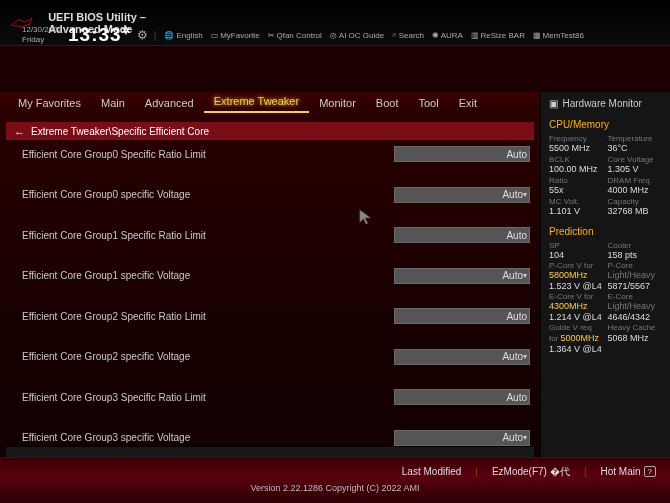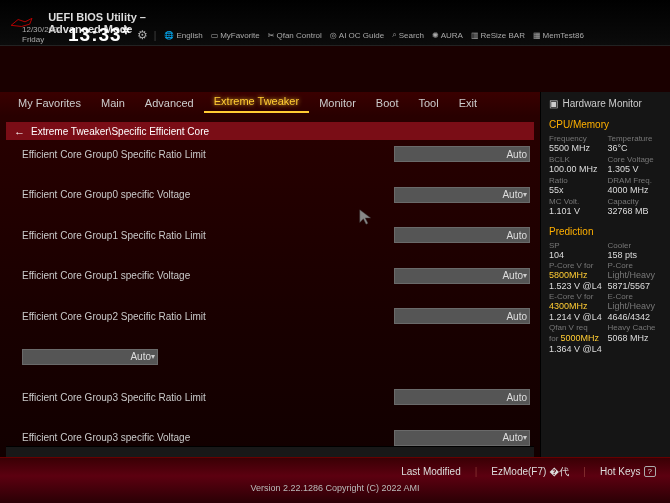--- a/index.html
+++ b/index.html
@@ -140,20 +140,21 @@
             <span>Auto</span>
           </div>
         </div>
         <div class="row">
           <div class="label">Efficient Core Group2 Specific Ratio Limit</div>
           <div class="field">
             <span>Auto</span>
           </div>
         </div>
         <div class="row">
+          <div class="label">Efficient Core Group2 specific Voltage</div>
           <div class="field dd">
             <span>Auto</span>
           </div>
         </div>
         <div class="row">
           <div class="label">Efficient Core Group3 Specific Ratio Limit</div>
           <div class="field">
             <span>Auto</span>
           </div>
         </div>
@@ -241,21 +242,21 @@
           <div class="sb-lbl">E-Core</div>
           <div class="sb-val" style="color: rgb(119, 119, 119);">Light/Heavy</div>
         </div>
         <div>
           <div class="sb-val">1.214 V @L4</div>
         </div>
         <div>
           <div class="sb-val">4646/4342</div>
         </div>
         <div>
-          <div class="sb-lbl">Qfan V req</div>
+          <div class="sb-lbl">Guide V req</div>
           <div class="sb-val"></div>
         </div>
         <div>
           <div class="sb-lbl">Heavy Cache</div>
           <div class="sb-val"></div>
         </div>
         <div><div class="sb-lbl" style="display: inline;">for </div><div class="sb-val y" style="display: inline;">5000MHz</div></div>
         <div>
           <div class="sb-val">5068 MHz</div>
         </div>
@@ -274,21 +275,21 @@
     <div class="foot-btn">
         <span>Last Modified</span>
       </div>
     <span class="foot-sep">|</span>
     <div class="foot-btn">
         <span>EzMode(F7)</span>
         <span>�代</span>
       </div>
     <span class="foot-sep">|</span>
     <div class="foot-btn">
-        <span>Hot Keys</span>
+        <span>Hot Main</span>
         <span class="keybox">?</span>
       </div>
   </div>
   <div class="foot-row2">Version 2.22.1286 Copyright (C) 2022 AMI</div>
 </div>
 
 <svg class="cursor" width="18" height="18" viewBox="0 0 20 20">
     <path d="M2 2 L2 16 L6 12 L9 18 L11 17 L8 11 L14 11 Z" fill="#888" stroke="#444" stroke-width="0.5"></path>
   </svg>
 

